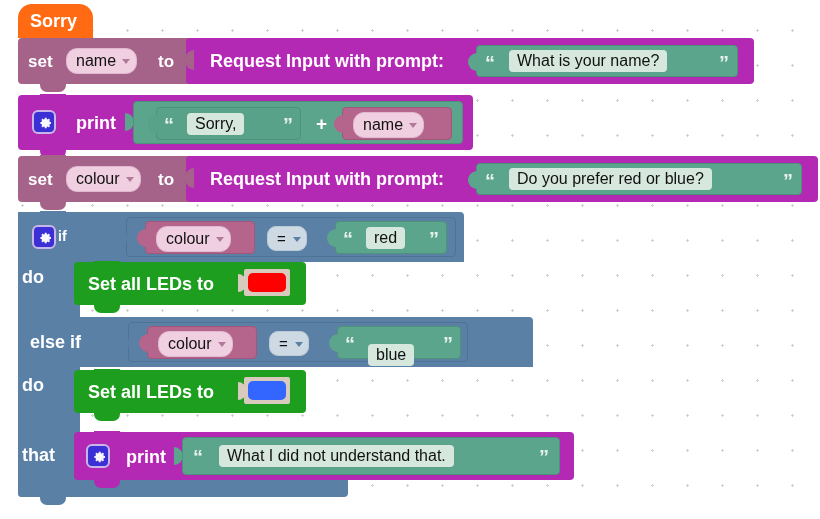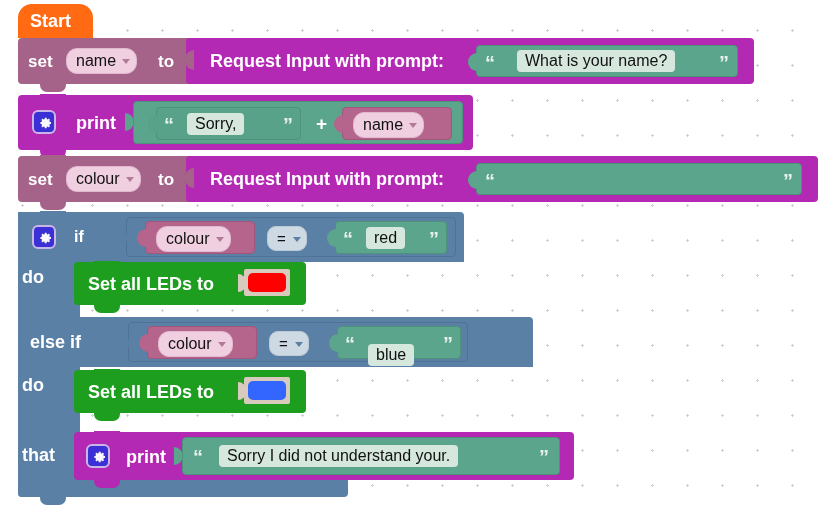--- a/index.html
+++ b/index.html
@@ -122,21 +122,21 @@
   }
   .plus{color:#ffffff;font-size:19px;font-weight:bold;}
 </style>
 </head>
 <body>
 
 <div id="canvas">
   <div class="layer">
 
     <div class="blk" id="start-hat">
-      <span class="lbl">Start</span>
+      <span class="lbl">Sorry</span>
       <span class="notch-bot"></span>
     </div>
 
     <div class="blk set-blk" style="left:18px;top:38px;width:175px;height:46px;">
       <span class="lbl" style="position:absolute;left:10px;top:15px;">set</span>
       <span class="fld-var" style="position:absolute;left:48px;top:10px;">
         <span>name</span>
         <span class="caret"></span>
       </span>
       <span class="lbl" style="position:absolute;left:140px;top:15px;">to</span>
@@ -147,21 +147,21 @@
 
     <div class="blk purple" style="left:186px;top:38px;width:568px;height:46px;">
       <span class="socket" style="left:-1px;top:12px;background:#a5638a;"></span>
       <span class="lbl" style="position:absolute;left:24px;top:14px;font-size:18px;">Request Input with prompt:</span>
 
       <div class="blk teal" style="left:290px;top:7px;width:262px;height:32px;">
         <span class="plug" style="left:-9px;top:7px;">
             <i style="display:block;width:9px;height:18px;border-radius:9px 0 0 9px;background:#5ba58c;"></i>
           </span>
         <span class="quote" style="position:absolute;left:8px;top:7px;">“</span>
-        <span class="str-fld" style="position:absolute;left:40px;top:4px;">What is your name?</span>
+        <span class="str-fld" style="position:absolute;left:32px;top:4px;">What is your name?</span>
         <span class="quote" style="position:absolute;right:8px;top:7px;">”</span>
       </div>
     </div>
 
     <div class="blk purple" style="left:18px;top:95px;width:455px;height:55px;">
       <span class="notch-top" style="background:#b429b4;"></span>
       <div class="gear-btn" style="left:14px;top:15px;">
         <svg width="16" height="16" viewBox="0 0 16 16" aria-hidden="true">
           <path fill="#ffffff" d="M8 5.2a2.8 2.8 0 100 5.6 2.8 2.8 0 000-5.6zm0 4.3a1.5 1.5 0 110-3 1.5 1.5 0 010 3z"></path>
           <path fill="#ffffff" d="M14 7h-1.2a4.9 4.9 0 00-.5-1.2l.85-.85-1.4-1.4-.85.85A4.9 4.9 0 009.7 3.9V2.7H7.7v1.2a4.9 4.9 0 00-1.2.5l-.85-.85-1.4 1.4.85.85a4.9 4.9 0 00-.5 1.2H3.4v2h1.2c.1.43.27.83.5 1.2l-.85.85 1.4 1.4.85-.85c.37.23.77.4 1.2.5v1.2h2v-1.2c.43-.1.83-.27 1.2-.5l.85.85 1.4-1.4-.85-.85c.23-.37.4-.77.5-1.2H14V7z" opacity=".95"></path>
@@ -209,39 +209,40 @@
     </div>
 
     <div class="blk purple" style="left:186px;top:156px;width:632px;height:46px;">
       <span class="socket" style="left:-1px;top:12px;background:#a5638a;"></span>
       <span class="lbl" style="position:absolute;left:24px;top:14px;font-size:18px;">Request Input with prompt:</span>
       <div class="blk teal" style="left:290px;top:7px;width:326px;height:32px;">
         <span class="plug" style="left:-9px;top:7px;">
           <i style="display:block;width:9px;height:18px;border-radius:9px 0 0 9px;background:#5ba58c;"></i>
           </span>
         <span class="quote" style="position:absolute;left:8px;top:7px;">“</span>
+        <span class="str-fld" style="position:absolute;left:32px;top:4px;">Do you prefer red or blue?</span>
         <span class="quote" style="position:absolute;right:8px;top:7px;">”</span>
       </div>
     </div>
 
     <div class="blk slate" style="left:18px;top:212px;width:62px;height:285px;border-radius:0 0 4px 4px;"></div>
 
     <div class="blk slate" style="left:18px;top:462px;width:330px;height:35px;border-radius:0 0 4px 4px;">
       <span class="notch-bot" style="background:#5b80a5;left:22px;"></span>
     </div>
 
     <div class="blk slate" style="left:18px;top:212px;width:446px;height:50px;border-radius:4px 4px 0 0;">
       <span class="notch-top" style="background:#5b80a5;"></span>
       <div class="gear-btn" style="left:14px;top:13px;">
         <svg width="16" height="16" viewBox="0 0 16 16" aria-hidden="true">
           <path fill="#ffffff" d="M8 5.2a2.8 2.8 0 100 5.6 2.8 2.8 0 000-5.6zm0 4.3a1.5 1.5 0 110-3 1.5 1.5 0 010 3z"></path>
           <path fill="#ffffff" d="M14 7h-1.2a4.9 4.9 0 00-.5-1.2l.85-.85-1.4-1.4-.85.85A4.9 4.9 0 009.7 3.9V2.7H7.7v1.2a4.9 4.9 0 00-1.2.5l-.85-.85-1.4 1.4.85.85a4.9 4.9 0 00-.5 1.2H3.4v2h1.2c.1.43.27.83.5 1.2l-.85.85 1.4 1.4.85-.85c.37.23.77.4 1.2.5v1.2h2v-1.2c.43-.1.83-.27 1.2-.5l.85.85 1.4-1.4-.85-.85c.23-.37.4-.77.5-1.2H14V7z" opacity=".95"></path>
         </svg>
       </div>
-      <span class="lbl" style="position:absolute;left:56px;top:17px;font-size:16px;">if</span>
+      <span class="lbl" style="position:absolute;left:40px;top:17px;font-size:14px;">if</span>
 
       <div class="blk" style="left:108px;top:5px;width:330px;height:40px;background:#5b80a5;border:1px solid #4f7395;border-radius:4px;">
         <span class="socket" style="left:-1px;top:10px;background:#5b80a5;"></span>
 
         <div class="blk rose" style="left:18px;top:3px;width:110px;height:33px;">
           <span class="plug" style="left:-9px;top:7px;">
             <i style="display:block;width:9px;height:18px;border-radius:9px 0 0 9px;background:#b5648c;"></i>
             </span>
           <span class="fld-var" style="position:absolute;left:10px;top:4px;">
             <span>colour</span>
@@ -324,20 +325,20 @@
       <div class="gear-btn" style="left:12px;top:12px;">
         <svg width="16" height="16" viewBox="0 0 16 16" aria-hidden="true">
           <path fill="#ffffff" d="M8 5.2a2.8 2.8 0 100 5.6 2.8 2.8 0 000-5.6zm0 4.3a1.5 1.5 0 110-3 1.5 1.5 0 010 3z"></path>
           <path fill="#ffffff" d="M14 7h-1.2a4.9 4.9 0 00-.5-1.2l.85-.85-1.4-1.4-.85.85A4.9 4.9 0 009.7 3.9V2.7H7.7v1.2a4.9 4.9 0 00-1.2.5l-.85-.85-1.4 1.4.85.85a4.9 4.9 0 00-.5 1.2H3.4v2h1.2c.1.43.27.83.5 1.2l-.85.85 1.4 1.4.85-.85c.37.23.77.4 1.2.5v1.2h2v-1.2c.43-.1.83-.27 1.2-.5l.85.85 1.4-1.4-.85-.85c.23-.37.4-.77.5-1.2H14V7z" opacity=".95"></path>
         </svg>
       </div>
       <span class="lbl" style="position:absolute;left:52px;top:16px;font-size:18px;">print</span>
       <span class="socket" style="left:100px;top:15px;background:#5ba58c;width:9px;height:18px;border-radius:0 9px 9px 0;"></span>
       <div class="blk teal" style="left:108px;top:5px;width:378px;height:38px;">
         <span class="quote" style="position:absolute;left:10px;top:9px;">“</span>
-        <span class="str-fld" style="position:absolute;left:36px;top:7px;">Sorry I did not understand your.</span>
+        <span class="str-fld" style="position:absolute;left:36px;top:7px;">What I did not understand that.</span>
         <span class="quote" style="position:absolute;right:10px;top:9px;">”</span>
       </div>
       <span class="notch-bot" style="background:#b429b4;left:20px;"></span>
     </div>
 
   </div>
 </div>
 
 </body></html>

